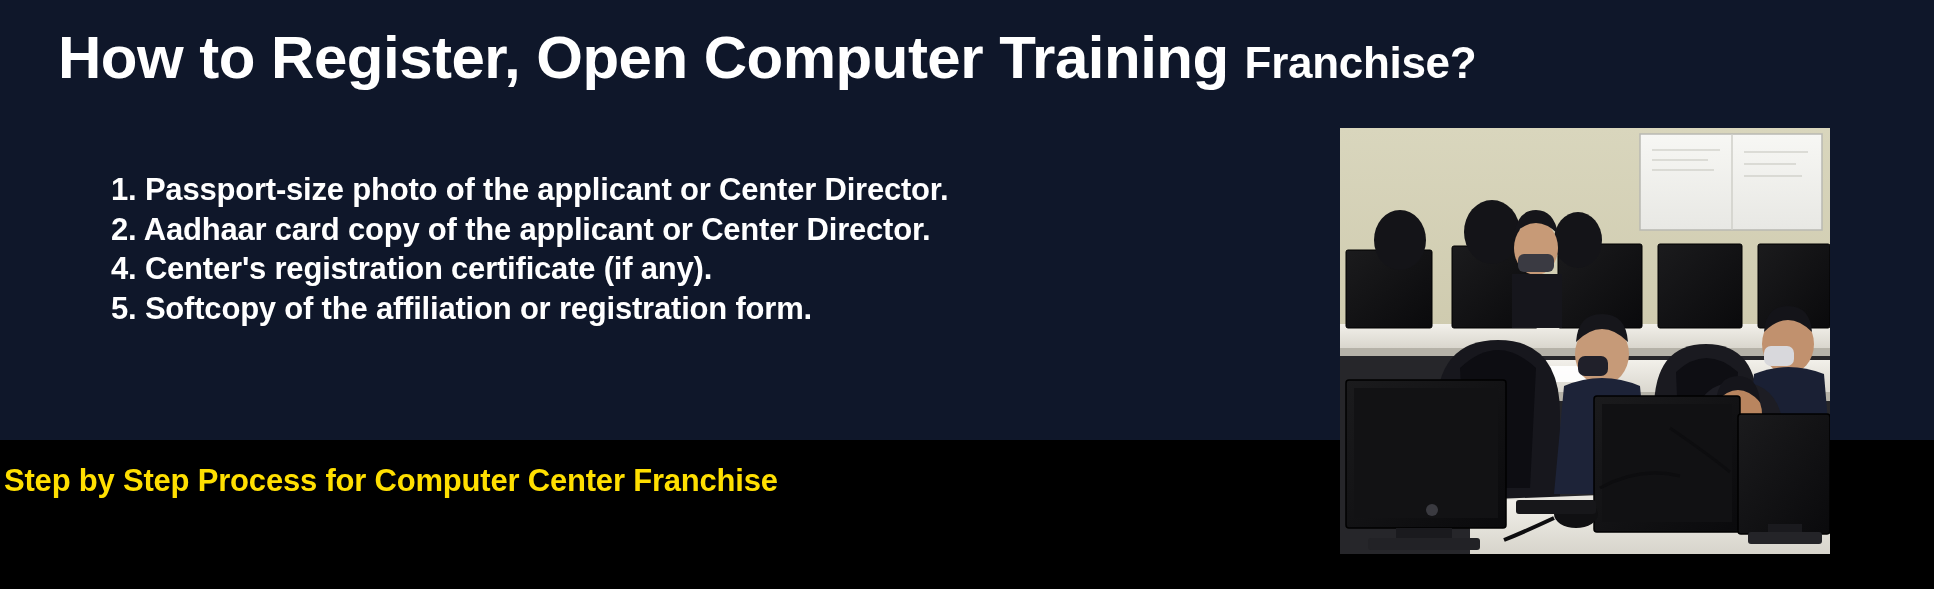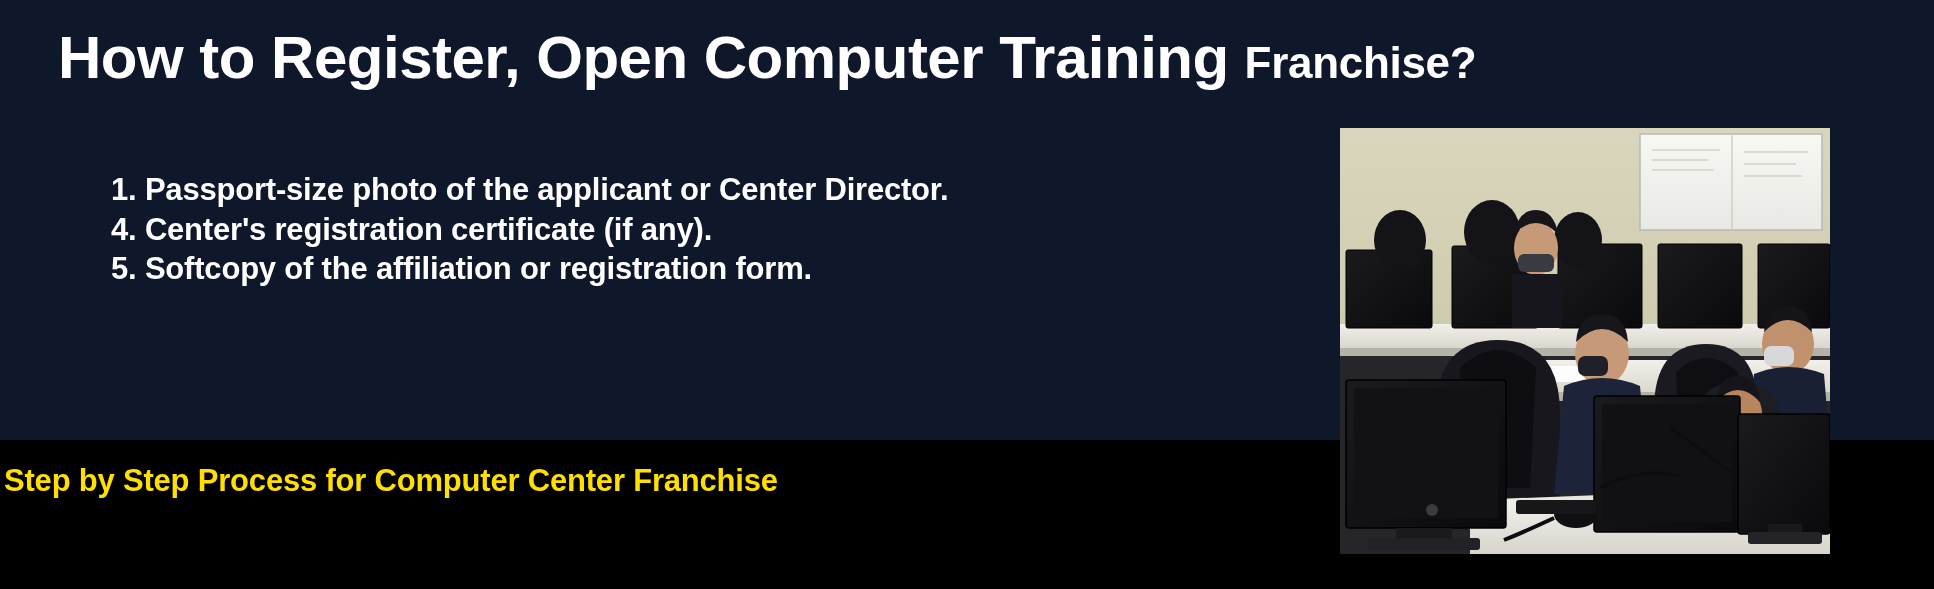--- a/index.html
+++ b/index.html
@@ -126,20 +126,24 @@
   <div class="title-row">
     <span class="title-main">How to Register, Open Computer Training</span>
     <span class="title-sub">Franchise?</span>
   </div>
 
 
   <ol class="req-list">
     <li>
       <span class="req-num">1.</span>
       <span class="req-text">Passport-size photo of the applicant or Center Director.</span>
+    </li>
+    <li>
+      <span class="req-num">2.</span>
+      <span class="req-text">Aadhaar card copy of the applicant or Center Director.</span>
     </li>
     <li>
       <span class="req-num">4.</span>
       <span class="req-text">Center's registration certificate (if any).</span>
     </li>
     <li>
       <span class="req-num">5.</span>
       <span class="req-text">Softcopy of the affiliation or registration form.</span>
     </li>
   </ol>

